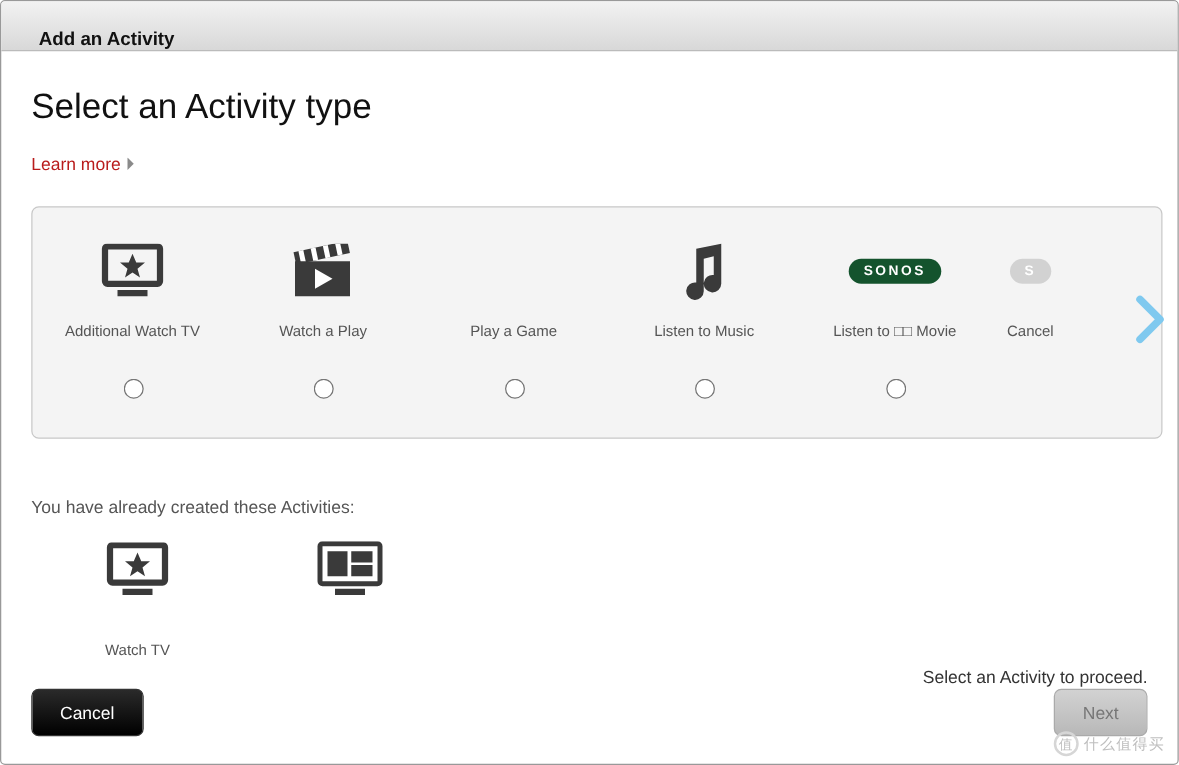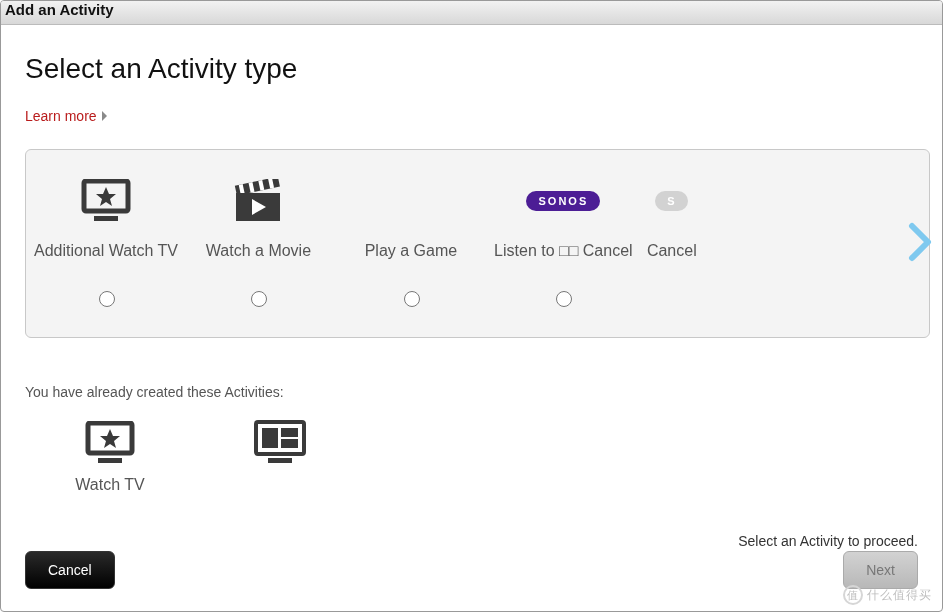--- a/index.html
+++ b/index.html
@@ -1,56 +1,56 @@
 <!DOCTYPE html>
 <html><head>
 <meta charset="utf-8">
 <style>
   * { box-sizing: border-box; }
   html, body { margin:0; padding:0; font-family: Arial, Helvetica, sans-serif; }
   body { width:943px; height:612px; background:#fff; position:relative; overflow:hidden; border:1px solid #999; border-radius:4px; }
 
   .titlebar {
-    height:24px; background:linear-gradient(#f2f2f2,#d8d8d8);
-    border-bottom:1px solid #bbb; display:flex; align-items:flex-start;
-    padding:0 4px; font-weight:bold; font-size:15px; color:#111;
+    height:40px; background:linear-gradient(#f2f2f2,#d8d8d8);
+    border-bottom:1px solid #bbb; display:flex; align-items:flex-end;
+    padding:0 30px; font-weight:bold; font-size:15px; color:#111;
   }
 
   .content { padding:24px 12px 0 24px; }
   .heading { font-size:28px; font-weight:400; color:#111; margin:4px 0 22px 0; }
   .learnmore { font-size:14px; color:#b91c1c; display:inline-flex; align-items:center; cursor:pointer; gap:4px; }
   .learnmore .chev { display:inline-block; }
 
   .carousel-wrap { position:relative; margin-top:24px; }
   .carousel { border:1px solid #c8c8c8; border-radius:6px; background:#f4f4f4;
     padding:22px 6px 26px 6px; overflow:hidden; white-space:nowrap; }
   .tile { display:inline-block; width:148px; text-align:center; vertical-align:top; }
   .tile .iconbox { height:58px; display:flex; align-items:center; justify-content:center; }
-  .tile .label { margin-top:12px; font-size:16px; color:#555; white-space:normal; }
+  .tile .label { margin-top:12px; font-size:12px; color:#555; white-space:normal; }
   .tile .radiorow { margin-top:28px; }
   input[type=radio]{ width:16px; height:16px; accent-color:#888; }
 
   .next-arrow { position:absolute; right:-4px; top:50%; transform:translateY(-50%); cursor:pointer; }
 
   .already { margin-top:46px; font-size:14px; color:#555; }
   .already-row { display:flex; gap:0; margin-top:14px; }
   .already-row .tile { width:170px; }
-  .already-row .label { margin-top:4px; }
+  .already-row .label { margin-top:28px; }
 
   .footer { position:absolute; left:0; right:0; bottom:22px; padding:0 24px; display:flex; align-items:center; }
   .hint { position:absolute; right:24px; bottom:62px; font-size:14px; color:#333; }
   .btn { border-radius:6px; padding:10px 22px; font-size:14px; cursor:pointer; border:1px solid #333; }
   .btn.cancel { background:linear-gradient(#2a2a2a,#000); color:#fff; }
   .btn.next { background:linear-gradient(#d2d2d2,#b8b8b8); color:#777; border-color:#aaa; margin-left:auto; cursor:default; }
 
   .watermark { position:absolute; right:10px; bottom:6px; font-size:12px; color:#bfbfbf; letter-spacing:1px; pointer-events:none; display:flex; align-items:center; gap:4px; }
   .watermark .circ { width:20px; height:20px; border:2px solid #d6d6d6; border-radius:50%; display:inline-flex; align-items:center; justify-content:center; font-size:11px; }
 
   svg { fill:#3a3a3a; }
-  .sonos-pill { background:#4c1d95; color:#fff; font-weight:bold; font-size:11px; letter-spacing:2px; padding:4px 12px; border-radius:12px; display:inline-block; }
+  .sonos-pill { background:#14532d; color:#fff; font-weight:bold; font-size:11px; letter-spacing:2px; padding:4px 12px; border-radius:12px; display:inline-block; }
   .sonos-pill.ghost { background:#d2d2d2; color:#fff; }
 </style>
 </head>
 <body>
 
 <div class="titlebar">
   <span>Add an Activity</span>
 </div>
 
 <div class="content">
@@ -87,36 +87,45 @@
                 <rect x="4" y="2" width="44" height="10" fill="#3a3a3a"></rect>
                 <rect x="8" y="2" width="4" height="10" fill="#fff"></rect>
                 <rect x="18" y="2" width="4" height="10" fill="#fff"></rect>
                 <rect x="28" y="2" width="4" height="10" fill="#fff"></rect>
                 <rect x="38" y="2" width="4" height="10" fill="#fff"></rect>
               </g>
               <rect x="4" y="14" width="44" height="28" fill="#3a3a3a"></rect>
               <path d="M20 20 L34 28 L20 36 Z" fill="#fff"></path>
             </svg>
         </div>
-        <div class="label">Watch a Movie</div>
+        <div class="label">Watch a Play</div>
         <div class="radiorow"><input type="radio" name="act" style=""></div>
       </div>
 
       <div class="tile">
         <div class="iconbox"></div>
         <div class="label">Play a Game</div>
         <div class="radiorow"><input type="radio" name="act" style=""></div>
       </div>
 
+      <div class="tile">
+        <div class="iconbox">
+          <svg width="40" height="48" viewBox="0 0 40 48">
+              <path d="M14 6 L34 2 L34 34 A7 7 0 1 1 28 27 L28 12 L20 14 L20 40 A7 7 0 1 1 14 33 Z"></path>
+            </svg>
+        </div>
+        <div class="label">Listen to Music</div>
+        <div class="radiorow"><input type="radio" name="act" style=""></div>
+      </div>
 
       <div class="tile">
         <div class="iconbox">
           <span class="sonos-pill">SONOS</span>
         </div>
-        <div class="label">Listen to □□ Cancel</div>
+        <div class="label">Listen to □□ Movie</div>
         <div class="radiorow"><input type="radio" name="act" style=""></div>
       </div>
 
       <div class="tile" style="width:60px; overflow:hidden;">
         <div class="iconbox">
           <span class="sonos-pill ghost">S</span>
         </div>
         <div class="label">Cancel</div>
       </div>
 

